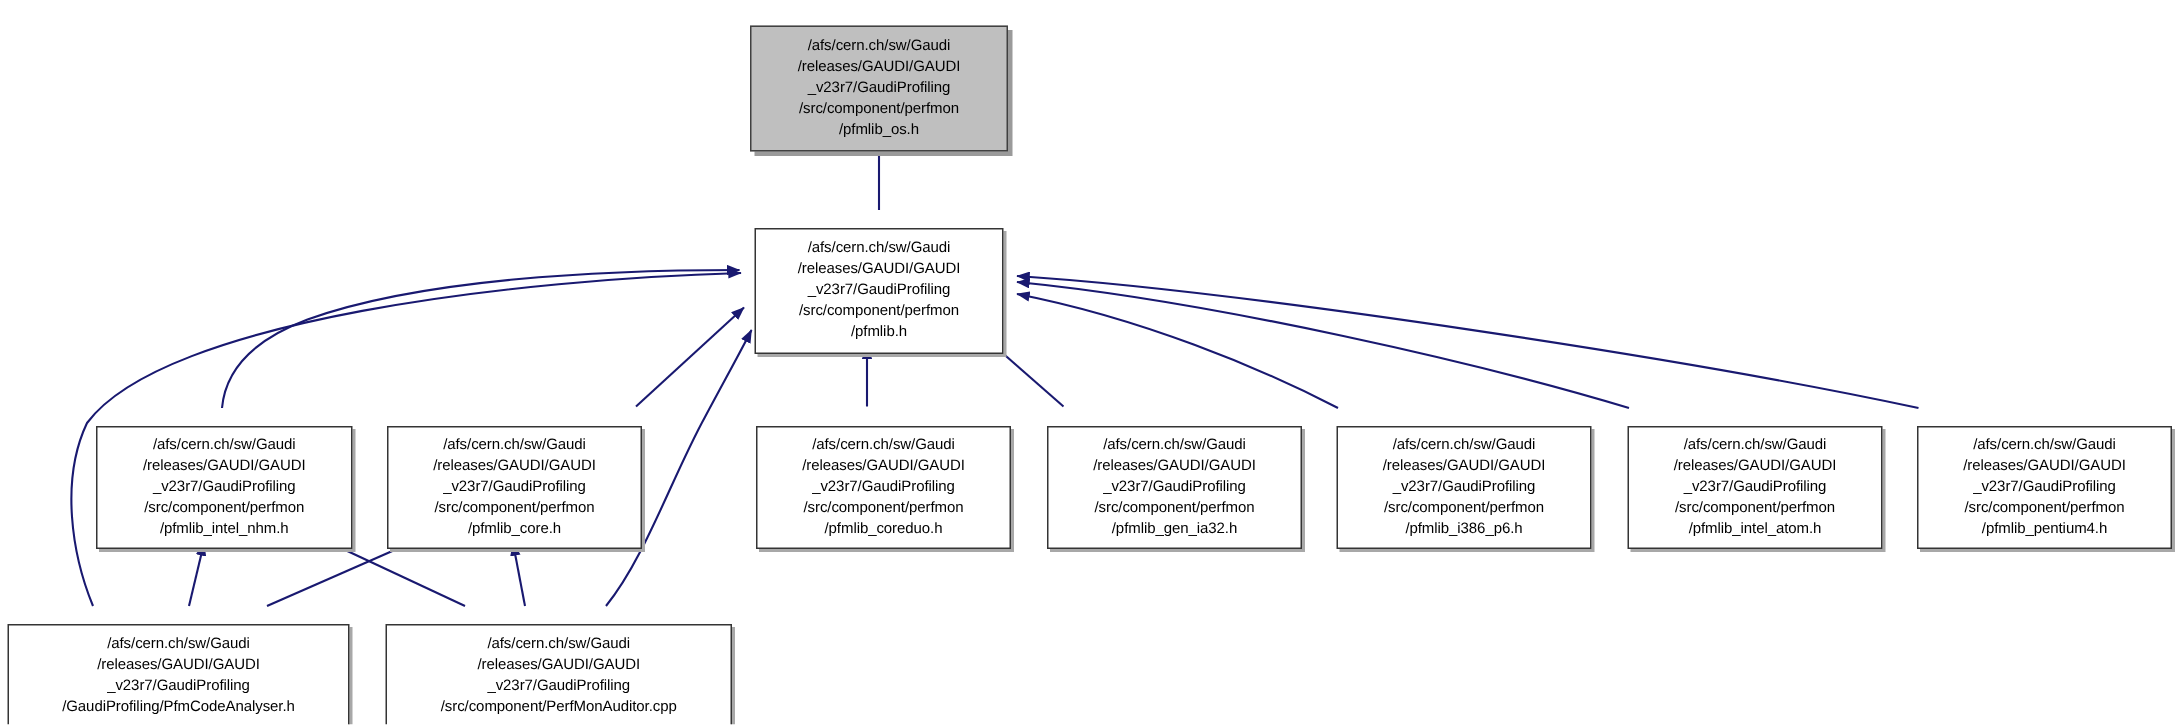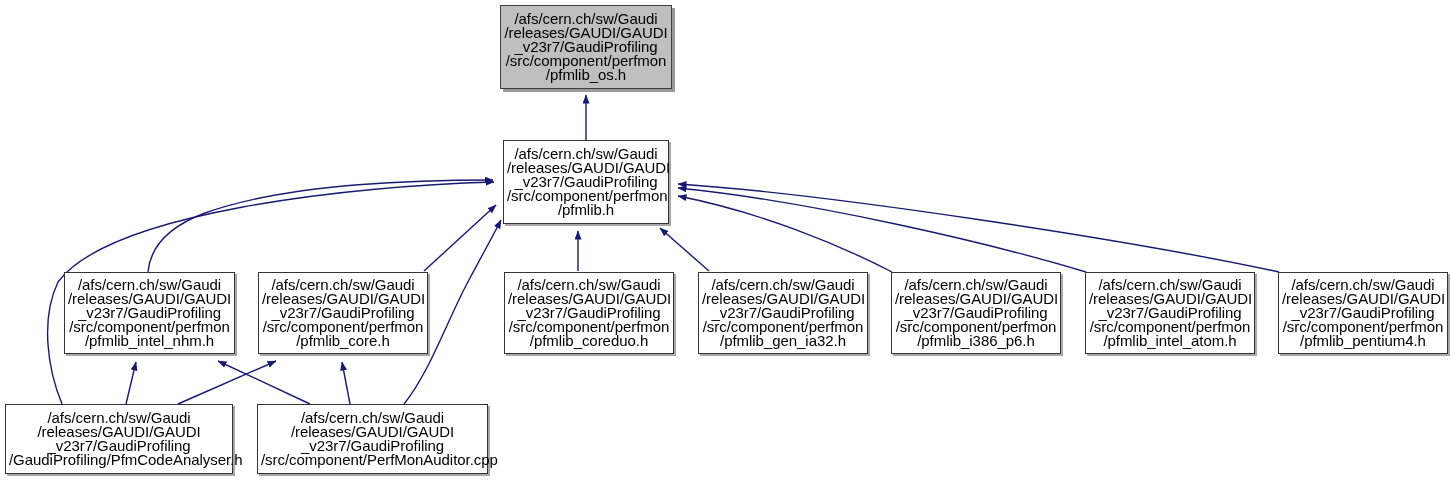--- a/index.html
+++ b/index.html
@@ -25,26 +25,27 @@
   }
   .node {
     position: absolute;
     box-sizing: border-box;
     background: #ffffff;
     border: 1px solid #343434;
     display: flex;
     align-items: center;
     justify-content: center;
     text-align: center;
-    font-size: 15px;
+    font-size: 10px;
     line-height: 14.1px;
     color: #000000;
     letter-spacing: -0.05px;
     white-space: pre-line;
     z-index: 5;
+    margin-top: 12px;
   }
   .node.highlight {
     background: #bfbfbf;
     border: 1px solid #404040;
     box-shadow: 3px 3px 0 0 #9a9a9a;
   }
   .node.shadow {
     box-shadow: 2px 2px 0 0 #a8a8a8;
   }
   .node-label {

